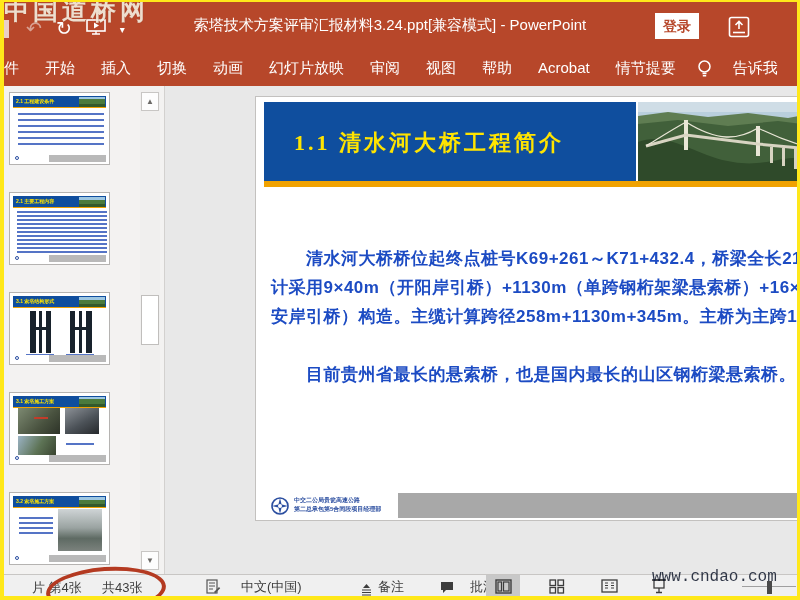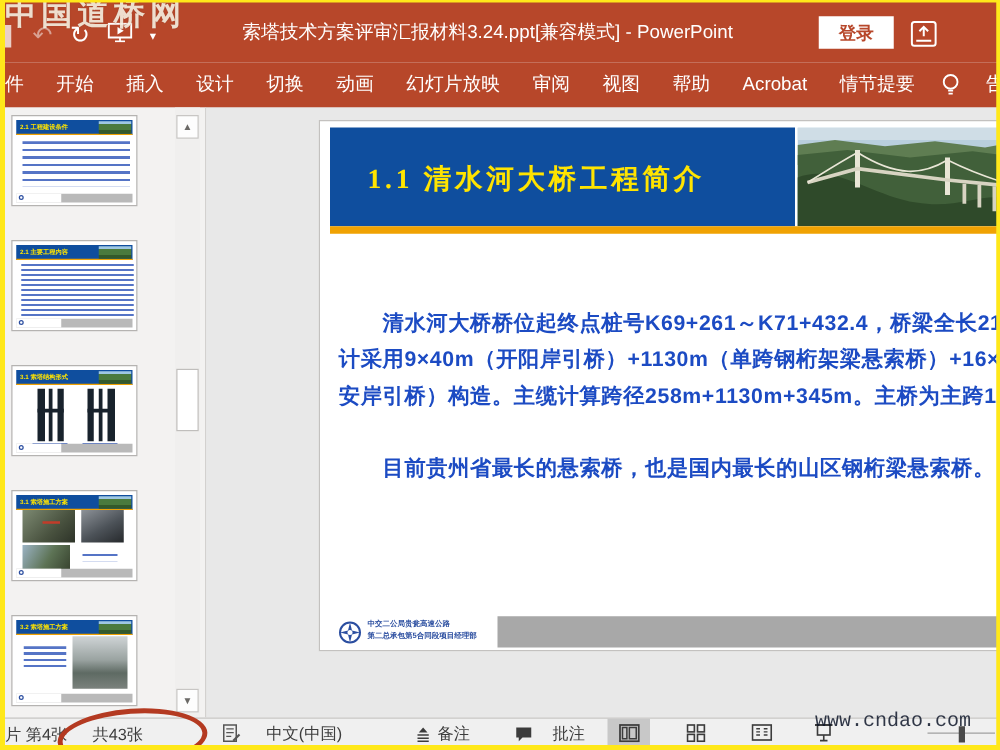--- a/index.html
+++ b/index.html
@@ -13,21 +13,21 @@
   #yb-top { left:0; top:0; width:800px; height:2px; }
   #yb-right { right:0; top:0; width:3px; height:600px; }
   #yb-bottom { left:0; bottom:0; width:800px; height:4px; }
 
   
   #titlebar { position:absolute; left:0; top:0; width:800px; height:50px; background:#b7472a; }
   #tabrow  { position:absolute; left:0; top:50px; width:800px; height:36px; background:#b7472a; display:flex; align-items:center; color:#fff; font-size:15px; }
   #tabrow .tab { padding:0 13px; height:36px; line-height:36px; cursor:default; white-space:nowrap; }
   #tabrow .tab:first-child { padding-left:4px; }
   #doc-title { position:absolute; left:170px; top:16px; width:440px; text-align:center; color:#fff; font-size:15px; white-space:nowrap; }
-  #login-btn { position:absolute; left:655px; top:13px; width:60px; height:26px; background:#fff; color:#b7472a; font-size:14px; font-weight:bold; text-align:center; line-height:26px; }
+  #login-btn { position:absolute; left:655px; top:13px; width:44px; height:26px; background:#fff; color:#b7472a; font-size:14px; font-weight:bold; text-align:center; line-height:26px; }
   #ribbon-opts { position:absolute; left:728px; top:16px; width:22px; height:22px; }
   #qat { position:absolute; left:26px; top:18px; display:flex; align-items:center; gap:14px; }
   .qat-ic { color:#fff; font-size:19px; line-height:22px; }
   #undo-icon { color:#d9a193; }
   #qat-caret { color:#fff; font-size:10px; }
   #save-stub { position:absolute; left:2px; top:20px; width:7px; height:18px; background:#f3e7e3; opacity:.85; }
   #wm-topleft { position:absolute; left:4px; top:-6px; color:#f5efe0; font-size:25px; font-weight:bold; letter-spacing:4px; opacity:.9; z-index:5; text-shadow:0 0 1px #8a3c26; white-space:nowrap; }
 
   
   #thumb-panel { position:absolute; left:4px; top:86px; width:161px; height:488px; background:#f3f2f1; }
@@ -60,25 +60,25 @@
   #slide-footer-band { position:absolute; left:142px; top:396px; width:418px; height:25px; background:#a8a8a8; }
   #org-lines { position:absolute; left:30px; top:3px; color:#2b4ea0; font-size:6px; font-weight:bold; line-height:9px; white-space:nowrap; }
   #compass { position:absolute; left:6px; top:3px; }
 
   
   #notes-pane { position:absolute; left:165px; top:530px; width:635px; height:44px; background:#efedec; border-top:1px solid #d8d6d4; }
   #notes-placeholder { position:absolute; left:21px; top:12px; color:#6a6a6a; font-size:15px; }
 
   
   #statusbar { position:absolute; left:0; top:574px; width:800px; height:23px; background:#f0f0f0; border-top:1px solid #c8c6c4; color:#3c3c3c; font-size:13px; }
-  .sb-item { position:absolute; top:3px; white-space:nowrap; cursor:pointer; }
+  .sb-item { position:absolute; top:3px; white-space:nowrap; cursor:pointer;padding-left:28px; }
   #sb-pos { left:4px; top:4px; }
   #sb-total { left:74px; top:4px; }
   #sb-lang { left:213px; }
-  #sb-notes { left:332px; display:flex; gap:5px; align-items:center; }
+  #sb-notes { left:332px; display:flex; gap:5px; align-items:flex-end; }
   #sb-comments { left:412px; display:flex; gap:16px; align-items:center; }
   .viewbtn { position:absolute; top:0; width:34px; height:22px; display:flex; align-items:center; justify-content:center; cursor:pointer; }
   #vb-normal { left:486px; background:#c8c8c8; }
   #vb-sorter { left:540px; }
   #vb-reading { left:592px; }
   #vb-show { left:642px; }
   #zoom-line { position:absolute; left:742px; top:586px; width:54px; height:1px; background:#a0a0a0; }
   #zoom-handle { position:absolute; left:767px; top:581px; width:5px; height:13px; background:#4a4a4a; cursor:pointer; }
 
   
@@ -113,21 +113,20 @@
           <path d="M5 16.5 L17 16.5" stroke="#fff" stroke-width="1.6"></path>
         </svg>
     </div>
   </div>
   <div id="wm-topleft">中国道桥网</div>
 
   <div id="tabrow">
     <span class="tab">件</span>
     <span class="tab">开始</span>
     <span class="tab">插入</span>
-    <span class="tab">设计</span>
     <span class="tab">切换</span>
     <span class="tab">动画</span>
     <span class="tab">幻灯片放映</span>
     <span class="tab">审阅</span>
     <span class="tab">视图</span>
     <span class="tab">帮助</span>
     <span class="tab">Acrobat</span>
     <span class="tab">情节提要</span>
     <span class="tab" style="padding:0 8px;">
       <svg width="15" height="20" viewBox="0 0 15 20" style="vertical-align:middle;">

